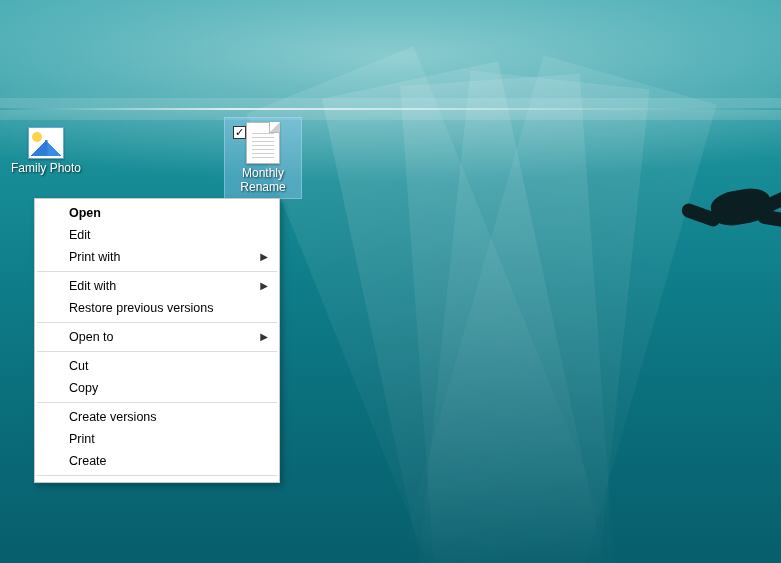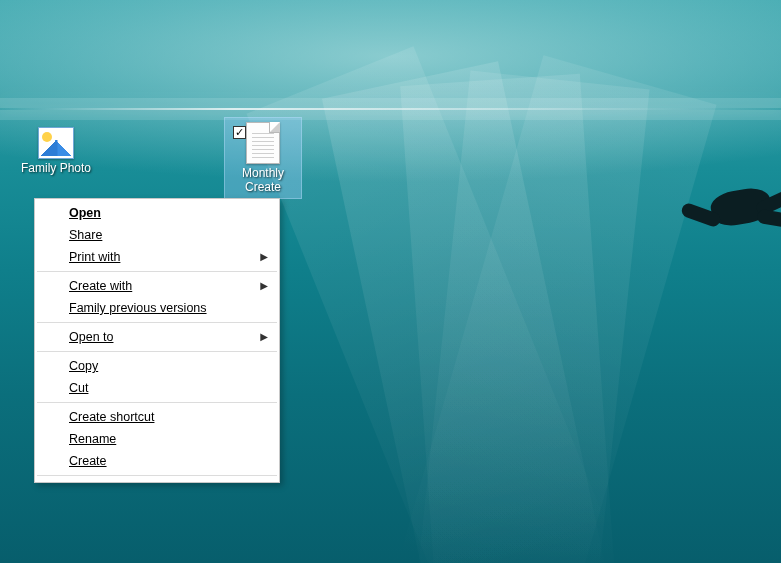--- a/index.html
+++ b/index.html
@@ -160,21 +160,20 @@
       padding: 3px 1px;
       font-size: 12.5px;
       color: #000000;
     }
     .context-menu .item {
       position: relative;
       padding: 4px 28px 4px 33px;
       height: 22px;
       line-height: 14px;
       cursor: default;
-      text-decoration: underline;
     }
     .context-menu .item.bold { font-weight: 600; }
     .context-menu .sep {
       height: 1px;
       margin: 3px 1px;
       background: #dcdcdc;
     }
     .submenu-arrow {
       position: absolute;
       right: 10px;
@@ -193,81 +192,81 @@
 <div class="ray r3"></div>
 <div class="ray r4"></div>
 <div class="ray r5"></div>
 <div class="diver">
   <div class="torso"></div>
     <div class="arm"></div>
     <div class="leg1"></div>
     <div class="leg2"></div>
 </div>
 
-<div class="desktop-icon" style="left:18px; top:123px;">
+<div class="desktop-icon" style="left:8px; top:123px;">
   <div class="ico-image"></div>
   <span class="label">Family Photo</span>
 </div>
 
 <div class="desktop-icon selected" style="left:225px; top:118px; padding:2px 0 4px 0;">
   <div style="position:relative;">
     <div class="checkbox-overlay">✓</div>
     <div class="ico-textfile">
       <div class="lines"></div>
     </div>
   </div>
-  <span class="label">Monthly Create</span>
+  <span class="label">Monthly Rename</span>
 </div>
 
 <div class="context-menu" style="left:34px; top:198px;">
 
   <div class="item bold">
     <span>Open</span>
   </div>
   <div class="item">
-    <span>Share</span>
+    <span>Edit</span>
   </div>
   <div class="item">
     <span>Print with</span>
     <span class="submenu-arrow">▶</span>
   </div>
 
   <div class="sep"></div>
 
   <div class="item">
-    <span>Create with</span>
+    <span>Edit with</span>
     <span class="submenu-arrow">▶</span>
   </div>
   <div class="item">
-    <span>Family previous versions</span>
+    <span>Restore previous versions</span>
   </div>
 
   <div class="sep"></div>
 
   <div class="item">
     <span>Open to</span>
     <span class="submenu-arrow">▶</span>
   </div>
 
   <div class="sep"></div>
 
   <div class="item">
+    <span>Cut</span>
+  </div>
+  <div class="item">
     <span>Copy</span>
   </div>
-  <div class="item">
-    <span>Cut</span>
-  </div>
-
-  <div class="sep"></div>
-
-  <div class="item">
-    <span>Create shortcut</span>
-  </div>
-  <div class="item">
-    <span>Rename</span>
+
+  <div class="sep"></div>
+
+  <div class="item">
+    <span>Create versions</span>
+  </div>
+  <div class="item">
+    <span>Print</span>
   </div>
   <div class="item">
     <span>Create</span>
   </div>
 
   <div class="sep"></div>
 
 
 </div>
 

